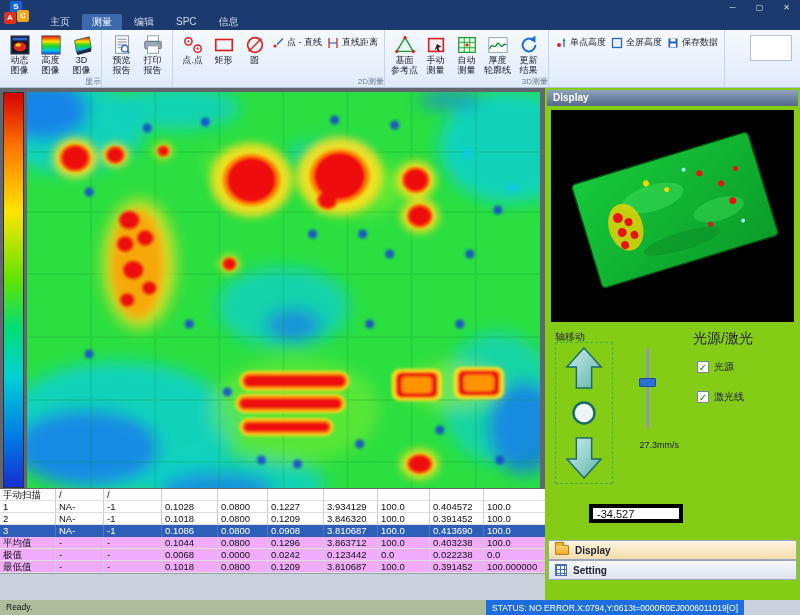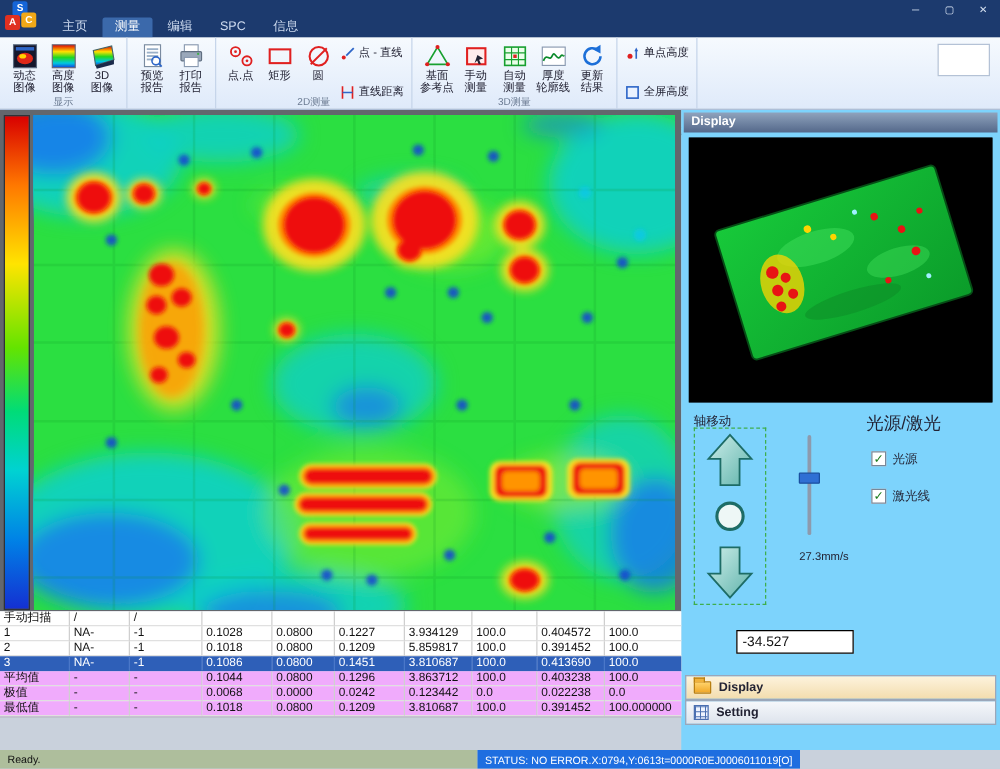--- a/index.html
+++ b/index.html
@@ -14,66 +14,66 @@
 .lg.a{left:0;top:11px;background:#e03020}
 .lg.c{left:13px;top:9px;background:#f0a818}
 .win-controls{position:absolute;right:0;top:0;display:flex}
 .win-btn{width:27px;height:15px;color:#d5e0f0;font-size:8px;line-height:15px;text-align:center}
 .tabrow{position:absolute;left:40px;top:14px;height:16px;display:flex;gap:2px}
 .tab{padding:0 10px;line-height:16px;font-size:10px;color:#cfdcf0}
 .tab.active{background:#3b69ab;color:#fff;border-radius:2px 2px 0 0}
 
 .ribbon{position:absolute;left:0;top:30px;width:800px;height:58px;background:linear-gradient(#f6fafe,#dfeafa);border-bottom:1px solid #aebfd8;display:flex}
 .rgroup{position:relative;height:100%;border-right:1px solid #c6d5ea;display:flex;align-items:flex-start;padding:3px 4px 11px}
-.rglabel{position:absolute;bottom:0;left:0;right:0;text-align:center;font-size:8px;color:#6b7b92;line-height:11px}
+.rglabel{position:absolute;bottom:0;left:0;right:0;text-align:right;font-size:8px;color:#6b7b92;line-height:11px}
 .bigbtn{width:31px;display:flex;flex-direction:column;align-items:center;padding-top:1px}
 .bigbtn .icn{width:22px;height:22px;line-height:0}
 .bigbtn .l{font-size:9px;line-height:9.5px;color:#223;white-space:nowrap}
-.smallcol{display:flex;flex-direction:column;gap:16px;padding-top:2px}
+.smallcol{display:flex;gap:1px;padding-top:2px}
 .smallbtn{display:flex;align-items:center;gap:3px;height:15px;font-size:9px;color:#223;padding:0 2px;white-space:nowrap}
 .icon12{width:12px;height:12px;flex:0 0 12px;line-height:0}
 .ribbon-box{position:absolute;right:8px;top:5px;width:42px;height:26px;background:#fff;border:1px solid #b4c2d6}
 
 .main-left{position:absolute;left:0;top:88px;width:545px;height:401px;background:#63676d}
 .colorbar{position:absolute;left:3px;top:4px;width:21px;height:396px;border:1px solid #2e3238;background:linear-gradient(180deg,#d80000 0%,#ff7800 14%,#ffe400 30%,#64e400 47%,#00dc78 60%,#00d2d2 72%,#0082e6 86%,#1430d2 100%)}
 .heatmap{position:absolute;left:27px;top:4px;width:513px;height:396px;line-height:0}
 
-.right-panel{position:absolute;left:545px;top:88px;width:255px;height:512px;background:#7dd3fc}
+.right-panel{position:absolute;left:545px;top:88px;width:255px;height:512px;background:#84cc16}
 .rp-header{position:absolute;left:2px;top:2px;width:251px;height:16px;background:linear-gradient(#8fa3bd,#54688a);color:#fff;font-size:10px;font-weight:bold;line-height:16px;padding-left:6px}
 .view3d{position:absolute;left:6px;top:22px;width:243px;height:212px;background:#000;line-height:0}
 .axis-label{position:absolute;left:10px;top:242px;font-size:10px;color:#223}
 .axis-box{position:absolute;left:10px;top:254px;width:58px;height:142px;border:1px dashed #3fae4c;display:flex;flex-direction:column;align-items:center;justify-content:space-between;padding:3px 0}
 .axis-btn{line-height:0}
 .slider{position:absolute;left:88px;top:260px;width:28px;height:80px}
 .track{position:absolute;left:13px;top:0;width:3px;height:80px;background:#8d9aad;border-radius:2px}
 .handle{position:absolute;left:6px;top:30px;width:17px;height:9px;background:#2f6fd4;border:1px solid #1a4fa0;border-radius:1px}
 .speed{position:absolute;left:72px;top:352px;width:62px;text-align:right;font-size:9px;color:#223}
 .light-label{position:absolute;left:148px;top:242px;font-size:14px;color:#223}
 .cbrow{position:absolute;display:flex;align-items:center;gap:5px;font-size:10px;color:#223}
 .cb1{left:152px;top:272px}
 .cb2{left:152px;top:302px}
 .cbbox{display:inline-block;width:12px;height:12px;background:#fff;border:1px solid #7a8798;font-size:10px;line-height:11px;text-align:center;color:#1a7a1a;font-weight:bold}
-.pos-input{position:absolute;left:44px;top:416px;width:94px;height:19px;border:1px solid #000000;background:#fff;font-size:11px;font-family:inherit;padding:0 4px;color:#111}
+.pos-input{position:absolute;left:44px;top:416px;width:94px;height:19px;border:4px solid #000000;background:#fff;font-size:11px;font-family:inherit;padding:0 4px;color:#111}
 .navbar{position:absolute;left:3px;width:249px;height:20px;border:1px solid #9aa7ba;display:flex;align-items:center;gap:6px;padding-left:6px;font-size:10px;font-weight:bold;color:#223}
 .nav1{top:452px;background:linear-gradient(#fdf3dd,#f3ddae)}
 .nav2{top:472px;background:linear-gradient(#f6f8fb,#dde3ec)}
 .folder-icon{width:14px;height:10px;background:linear-gradient(#ffd36b,#f0a828);border:1px solid #b87f12;border-radius:1px;position:relative}
 .folder-icon::before{content:"";position:absolute;left:-1px;top:-4px;width:7px;height:3px;background:#f0b23c;border:1px solid #b87f12;border-bottom:none}
 .grid-icon{width:12px;height:12px;border:1px solid #4a6fb0;background-color:#eef4ff;background-image:linear-gradient(#4a6fb0 1px,transparent 1px),linear-gradient(90deg,#4a6fb0 1px,transparent 1px);background-size:4px 4px}
 
 .table{position:absolute;left:0;top:489px;width:545px;background:#fff;border-bottom:1px solid #98a0aa}
 .tr{display:flex;height:12px}
 .tr.head{height:13px}
 .td{font-size:9.5px;line-height:12px;padding:0 3px;border-right:1px solid #cfcfcf;border-bottom:1px solid #e0e0e0;white-space:nowrap;overflow:hidden;color:#111}
 .head .td{background:linear-gradient(#fbfbfb,#d9d9d9);border-right:1px solid #b6b6b6;border-bottom:1px solid #9e9e9e;line-height:13px;color:#222}
 .c0{width:56px}.c1{width:48px}.c2{width:58px}.c3{width:56px}.c4{width:50px}.c5{width:56px}.c6{width:54px}.c7{width:52px}.c8{width:54px}.c9{width:61px;border-right:none}
 .tr.sel .td{background:#2e5fb8;color:#fff;border-right-color:#4a77c8;border-bottom-color:#2e5fb8}
 .tr.sum .td{background:#f0abfc}
 
-.statusbar{position:absolute;left:0;top:600px;width:640px;height:15px;display:flex;font-size:8.5px}
+.statusbar{position:absolute;left:0;top:600px;width:744px;height:15px;display:flex;font-size:8.5px}
 .st-left{width:540px;background:#aebe9c;color:#111;line-height:15px;padding-left:6px}
 .st-right{flex:1;background:#1e6ee0;color:#fff;display:flex;align-items:center;justify-content:space-between;padding:0 6px;white-space:nowrap}
 </style>
 </head>
 <body>
 
 <div id="app">
 
   <div class="header">
     <div class="logo">
@@ -562,32 +562,32 @@
         <div class="td c8">0.404572</div>
         <div class="td c9">100.0</div>
     </div>
     <div class="tr">
       <div class="td c0">2</div>
         <div class="td c1">NA-</div>
         <div class="td c2">-1</div>
         <div class="td c3">0.1018</div>
         <div class="td c4">0.0800</div>
         <div class="td c5">0.1209</div>
-        <div class="td c6">5.859817</div>
+        <div class="td c6">3.846320</div>
         <div class="td c7">100.0</div>
         <div class="td c8">0.391452</div>
         <div class="td c9">100.0</div>
     </div>
     <div class="tr sel">
       <div class="td c0">3</div>
         <div class="td c1">NA-</div>
         <div class="td c2">-1</div>
         <div class="td c3">0.1086</div>
         <div class="td c4">0.0800</div>
-        <div class="td c5">0.1451</div>
+        <div class="td c5">0.0908</div>
         <div class="td c6">3.810687</div>
         <div class="td c7">100.0</div>
         <div class="td c8">0.413690</div>
         <div class="td c9">100.0</div>
     </div>
     <div class="tr sum">
       <div class="td c0">平均值</div>
         <div class="td c1">-</div>
         <div class="td c2">-</div>
         <div class="td c3">0.1044</div>

